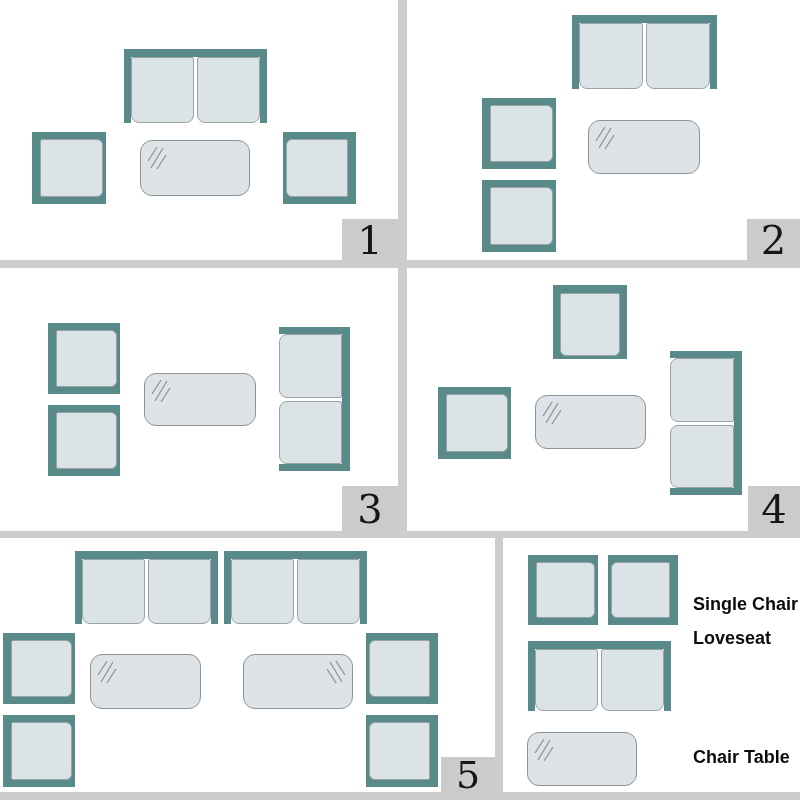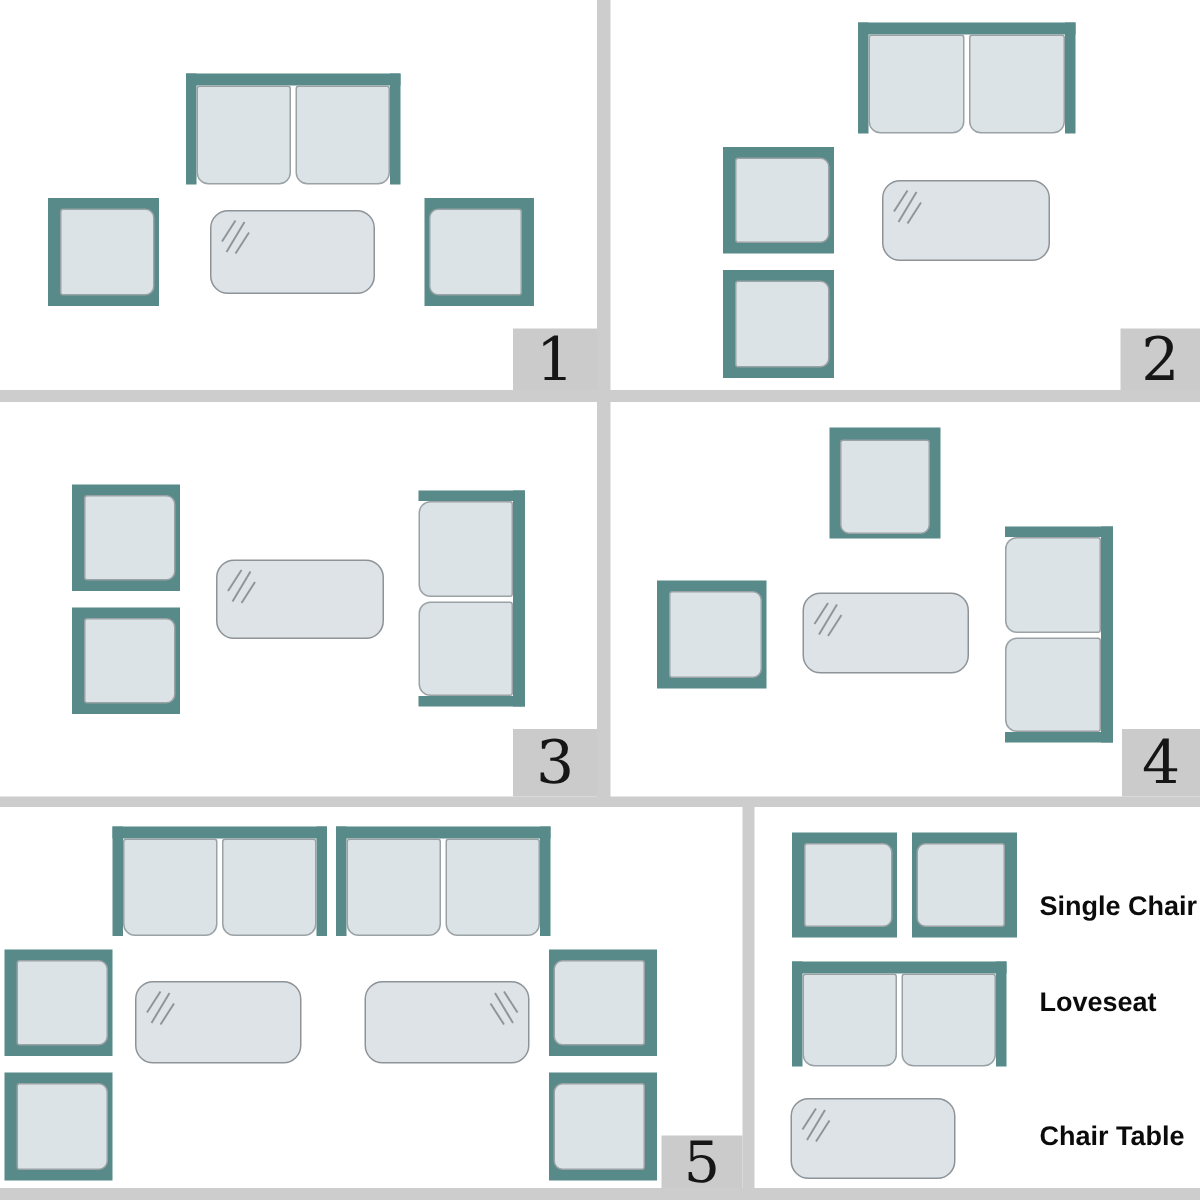--- a/index.html
+++ b/index.html
@@ -36,21 +36,21 @@
   .table {
     background:var(--table-fill,#dde3e7);
     border:1.5px solid var(--table-border,#8e9397);
     border-radius:12px; box-sizing:border-box;
   }
   .legend-label {
     position:absolute; font-weight:700; font-size:18px;
     color:var(--label,#0b0b0b); white-space:nowrap;
   }
   .ll-1 { left:693px; top:578px;margin-top:16px; }
-  .ll-2 { left:693px; top:658px; }
+  .ll-2 { left:693px; top:628px; }
   .ll-3 { left:693px; top:747px; }
 </style>
 </head>
 <body>
 
 <div class="canvas" style="--teal: #578a88; --cushion: #dce3e6; --cushion-border: #9aa2a6; --table-fill: #dde3e7; --table-border: #8e9397; --divider: #cdcdcd; --badge: #cbcbcb; --number: #161616; --label: #0b0b0b;">
 
   <div class="divider div-v1"></div>
   <div class="divider div-h1"></div>
   <div class="divider div-h2"></div>

